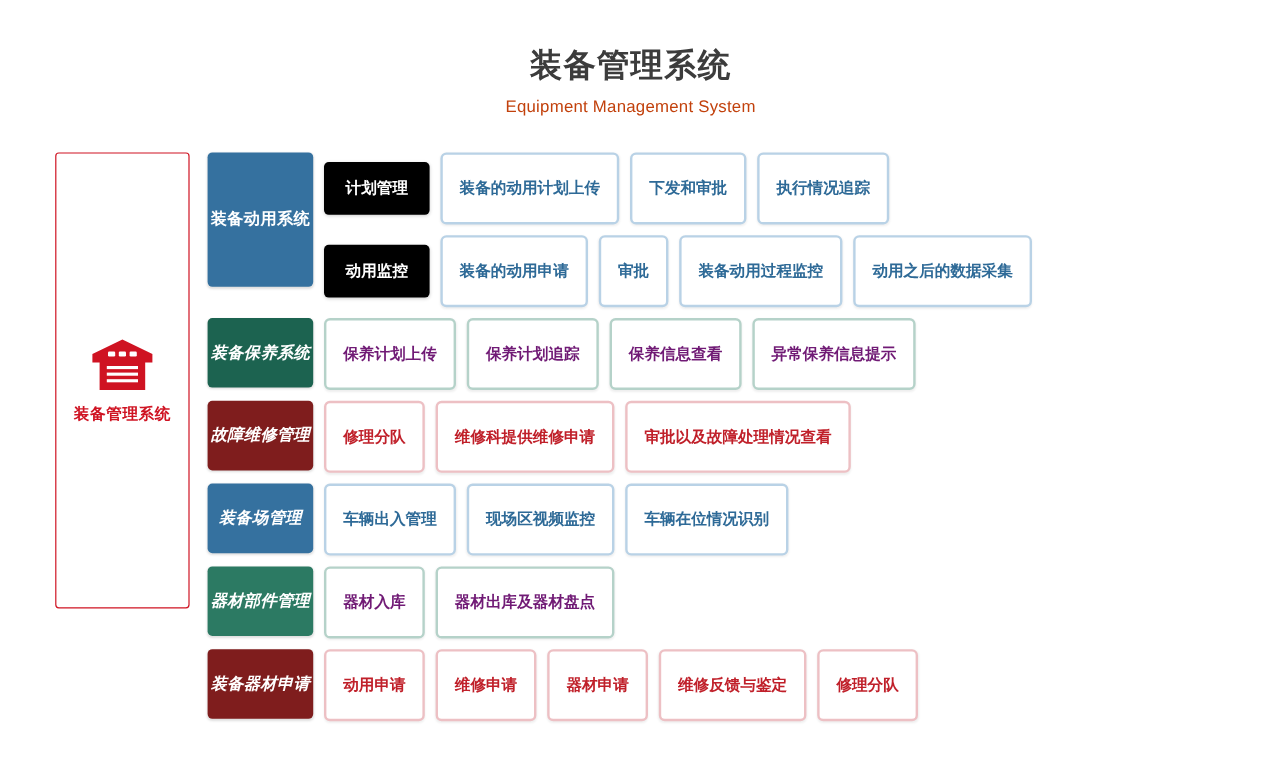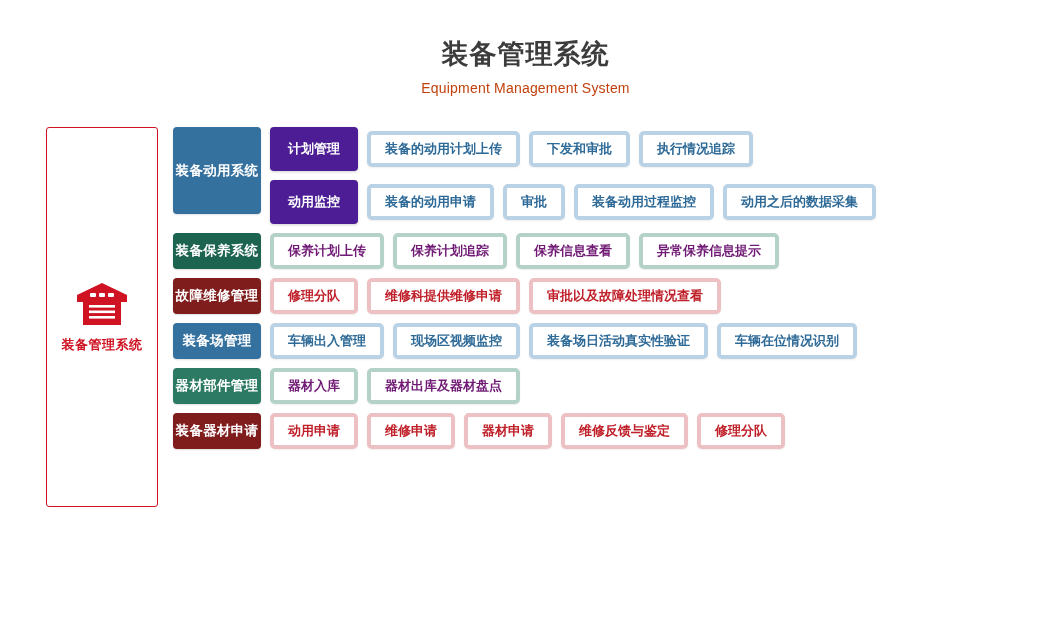--- a/index.html
+++ b/index.html
@@ -129,47 +129,47 @@
     color: #ffffff;
     font-size: 13px;
     font-weight: bold;
     display: flex;
     align-items: center;
     justify-content: center;
     box-shadow: 0 1px 3px rgba(0,0,0,0.18);
     white-space: nowrap;
     box-sizing: border-box;
   }
-  .chip-blue { background: #4c1d95; }
+  .chip-blue { background: #000000; }
 
   
   .leaf {
-    height: 36px;
+    height: 60px;
     padding: 0 14px;
     margin-left: 9px;
     border-radius: 5px;
     background: #ffffff;
     font-size: 13px;
     font-weight: bold;
     display: flex;
     align-items: center;
     justify-content: center;
     white-space: nowrap;
     box-sizing: border-box;
-    border: 4px solid #000000;
+    border: 2px solid #000000;
     color: #2E6A97;
     box-shadow: 0 1px 2px rgba(0,0,0,0.07);
   }
   .leaf-blue  { border-color: #b9d2e6; color: #2E6A97; }
   .leaf-green { border-color: #b5d2c9; color: #701a75; }
   .leaf-red   { border-color: #edc0c4; color: #C0202A; }
 
   
-  .row-tall .cat-block { height: 87px; }
-  .row-short .cat-block { height: 36px; }
+  .row-tall .cat-block { height: 112px; }
+  .row-short .cat-block { height: 58px; font-style: italic; }
 </style>
 </head>
 <body>
 
 <div class="header">
   <div class="page-title">装备管理系统</div>
   <div class="page-subtitle">Equipment Management System</div>
 </div>
 
 <div class="board">
@@ -228,21 +228,20 @@
             <div class="leaf leaf-red">审批以及故障处理情况查看</div>
           </div>
         </div>
       </div>
       <div class="group-row row-short">
         <div class="cat-block cat-blue">装备场管理</div>
         <div class="sub-stack">
           <div class="sub-row">
             <div class="leaf leaf-blue">车辆出入管理</div>
             <div class="leaf leaf-blue">现场区视频监控</div>
-            <div class="leaf leaf-blue">装备场日活动真实性验证</div>
             <div class="leaf leaf-blue">车辆在位情况识别</div>
           </div>
         </div>
       </div>
       <div class="group-row row-short">
         <div class="cat-block cat-green2">器材部件管理</div>
         <div class="sub-stack">
           <div class="sub-row">
             <div class="leaf leaf-green">器材入库</div>
             <div class="leaf leaf-green">器材出库及器材盘点</div>

